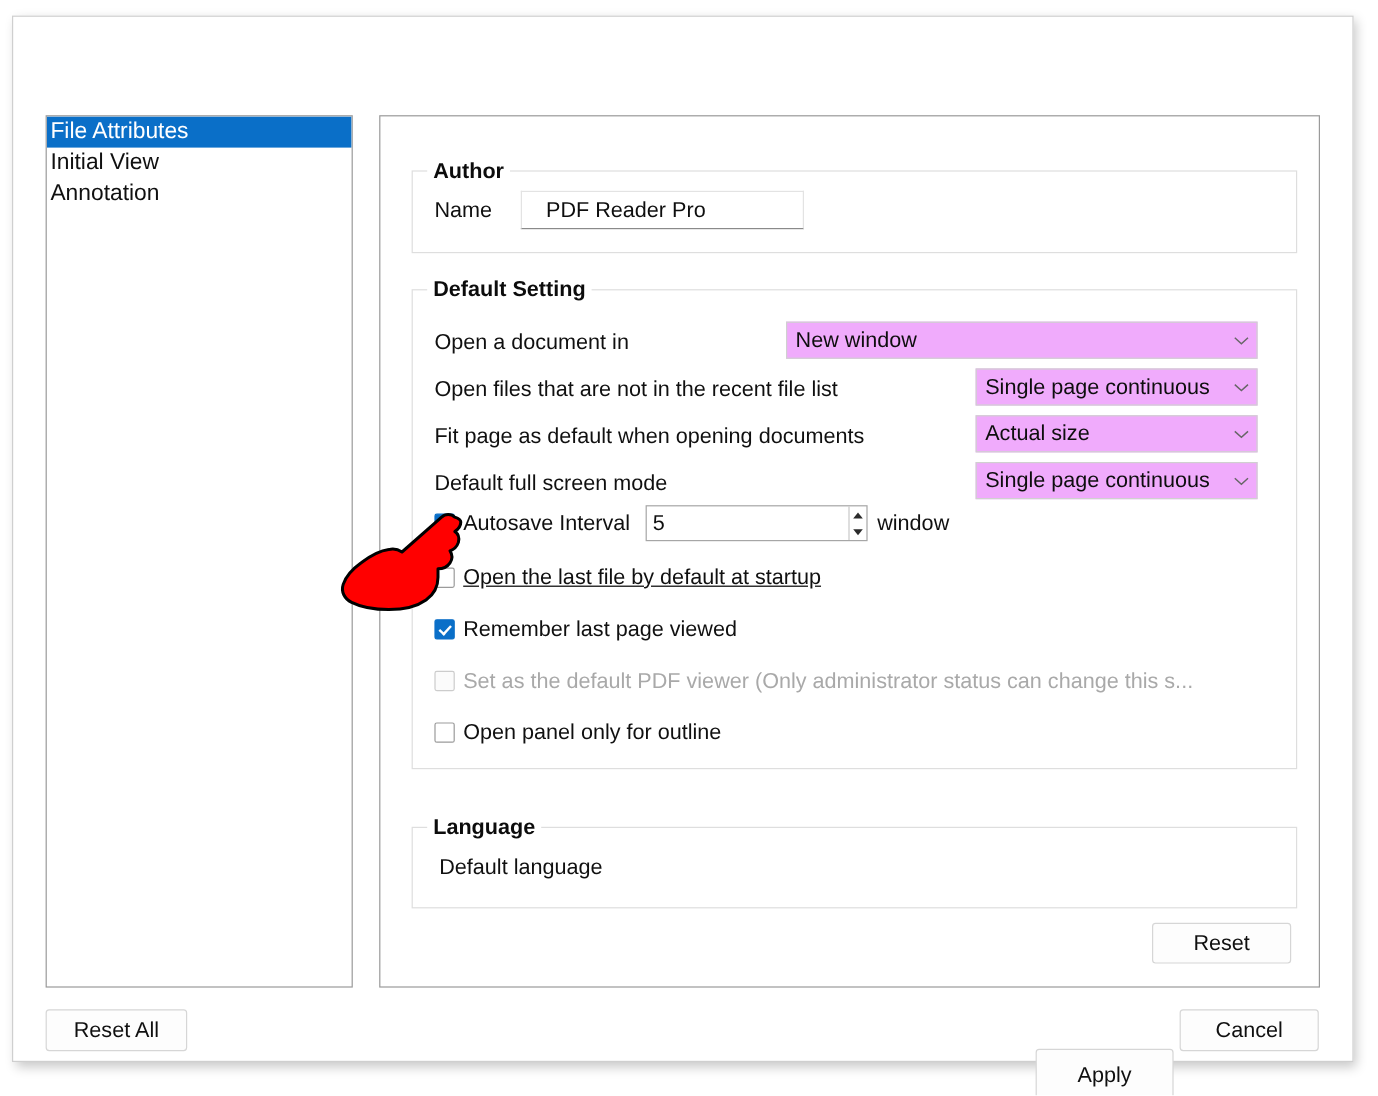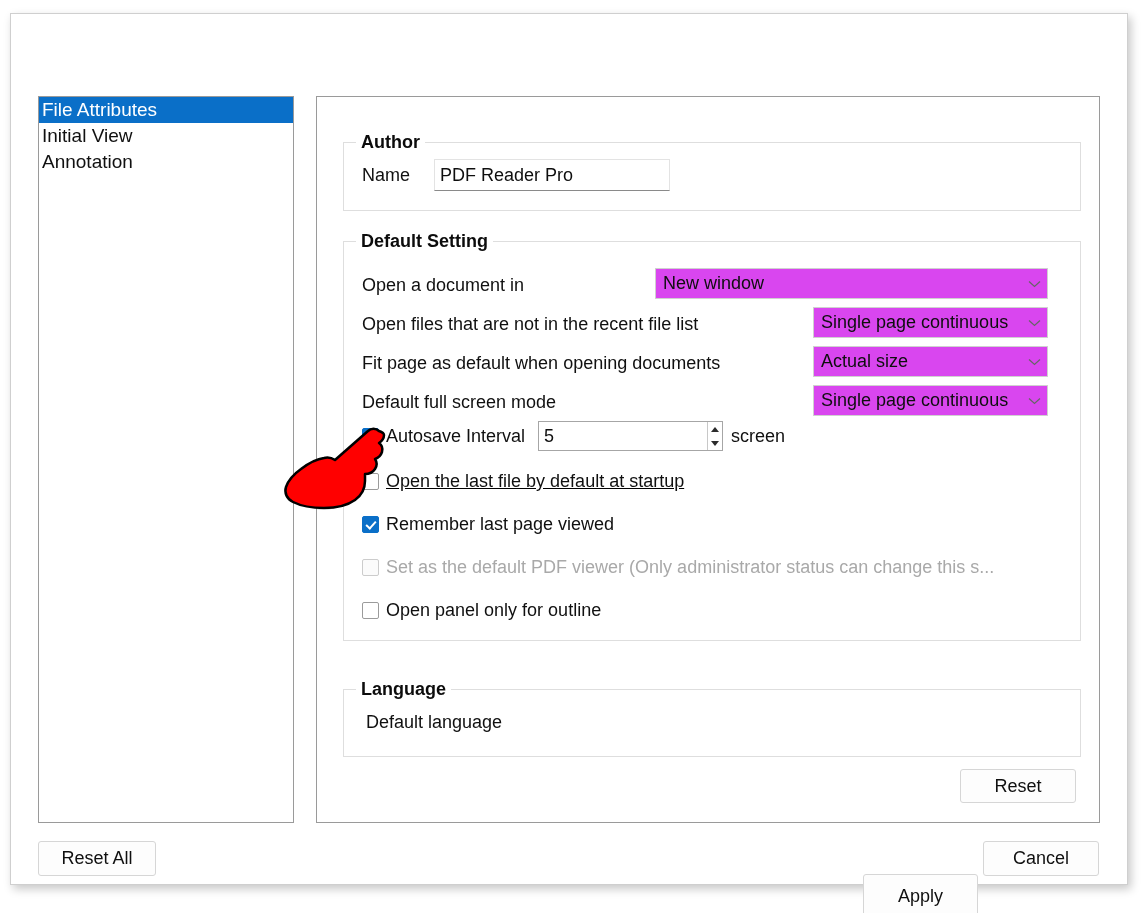--- a/index.html
+++ b/index.html
@@ -140,28 +140,28 @@
   
   .name-input {
     position: absolute;
     background: #ffffff;
     border: 1px solid #e3e3e3;
     border-bottom: 1px solid #8a8a8a;
     box-sizing: border-box;
     font-family: "Liberation Sans", sans-serif;
     font-size: 18px;
     color: #0e0e0e;
-    padding: 0 5px;
+    padding: 0 20px;
     outline: none;
   }
 
   
   .combo {
     position: absolute;
-    background: #d946ef;
+    background: #f0abfc;
     border: 1px solid #d0d0d0;
     box-sizing: border-box;
     display: flex;
     align-items: center;
     cursor: pointer;
   }
   .combo .combo-value {
     flex: 1;
     font-size: 18px;
     color: #0e0e0e;
@@ -377,21 +377,21 @@
             <div class="spin-value">5</div>
             <div class="spin-btns">
               <div>
                   <span class="spin-arrow up"></span>
                 </div>
               <div>
                   <span class="spin-arrow down"></span>
                 </div>
             </div>
           </div>
-          <div class="unit-label" style="left:387px; top:184px;">screen</div>
+          <div class="unit-label" style="left:387px; top:184px;">window</div>
 
           <div class="cb-row" style="left:18px; top:229px;text-decoration:underline;">
             <div class="cb"></div>
             <div class="cb-label">Open the last file by default at startup</div>
           </div>
 
           <div class="cb-row" style="left:18px; top:272px;">
             <div class="cb checked"></div>
             <div class="cb-label">Remember last page viewed</div>
           </div>

